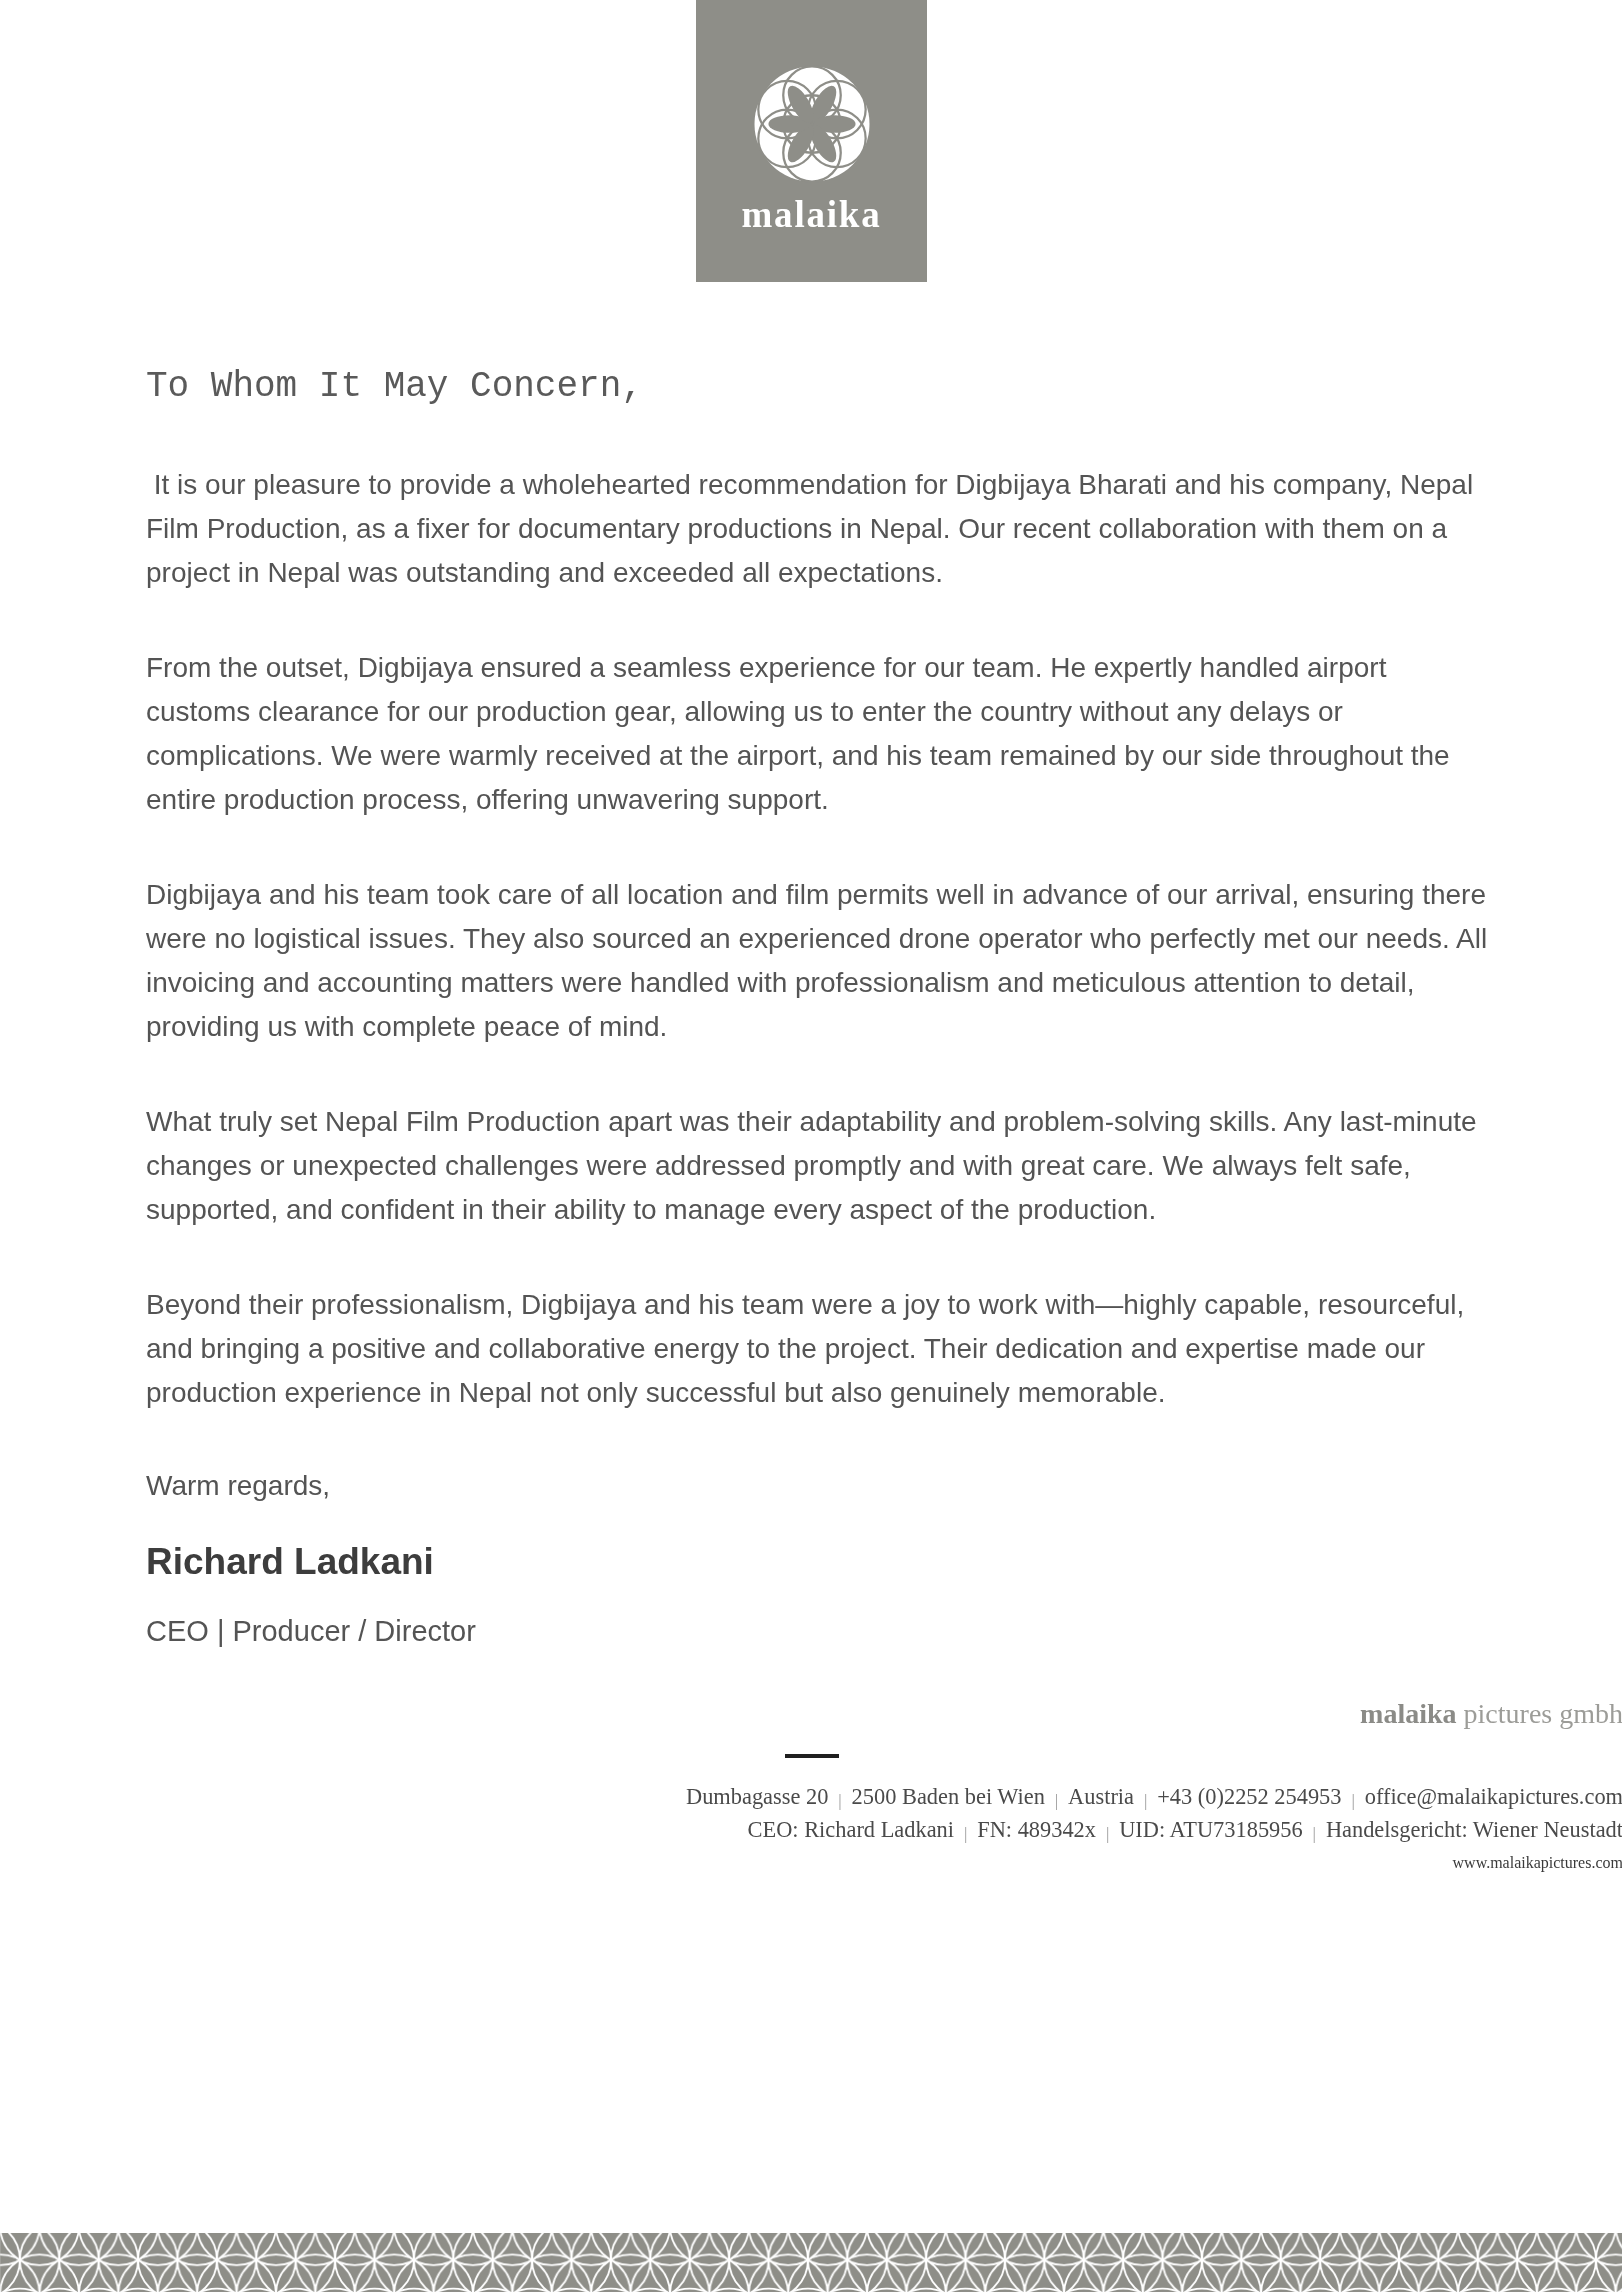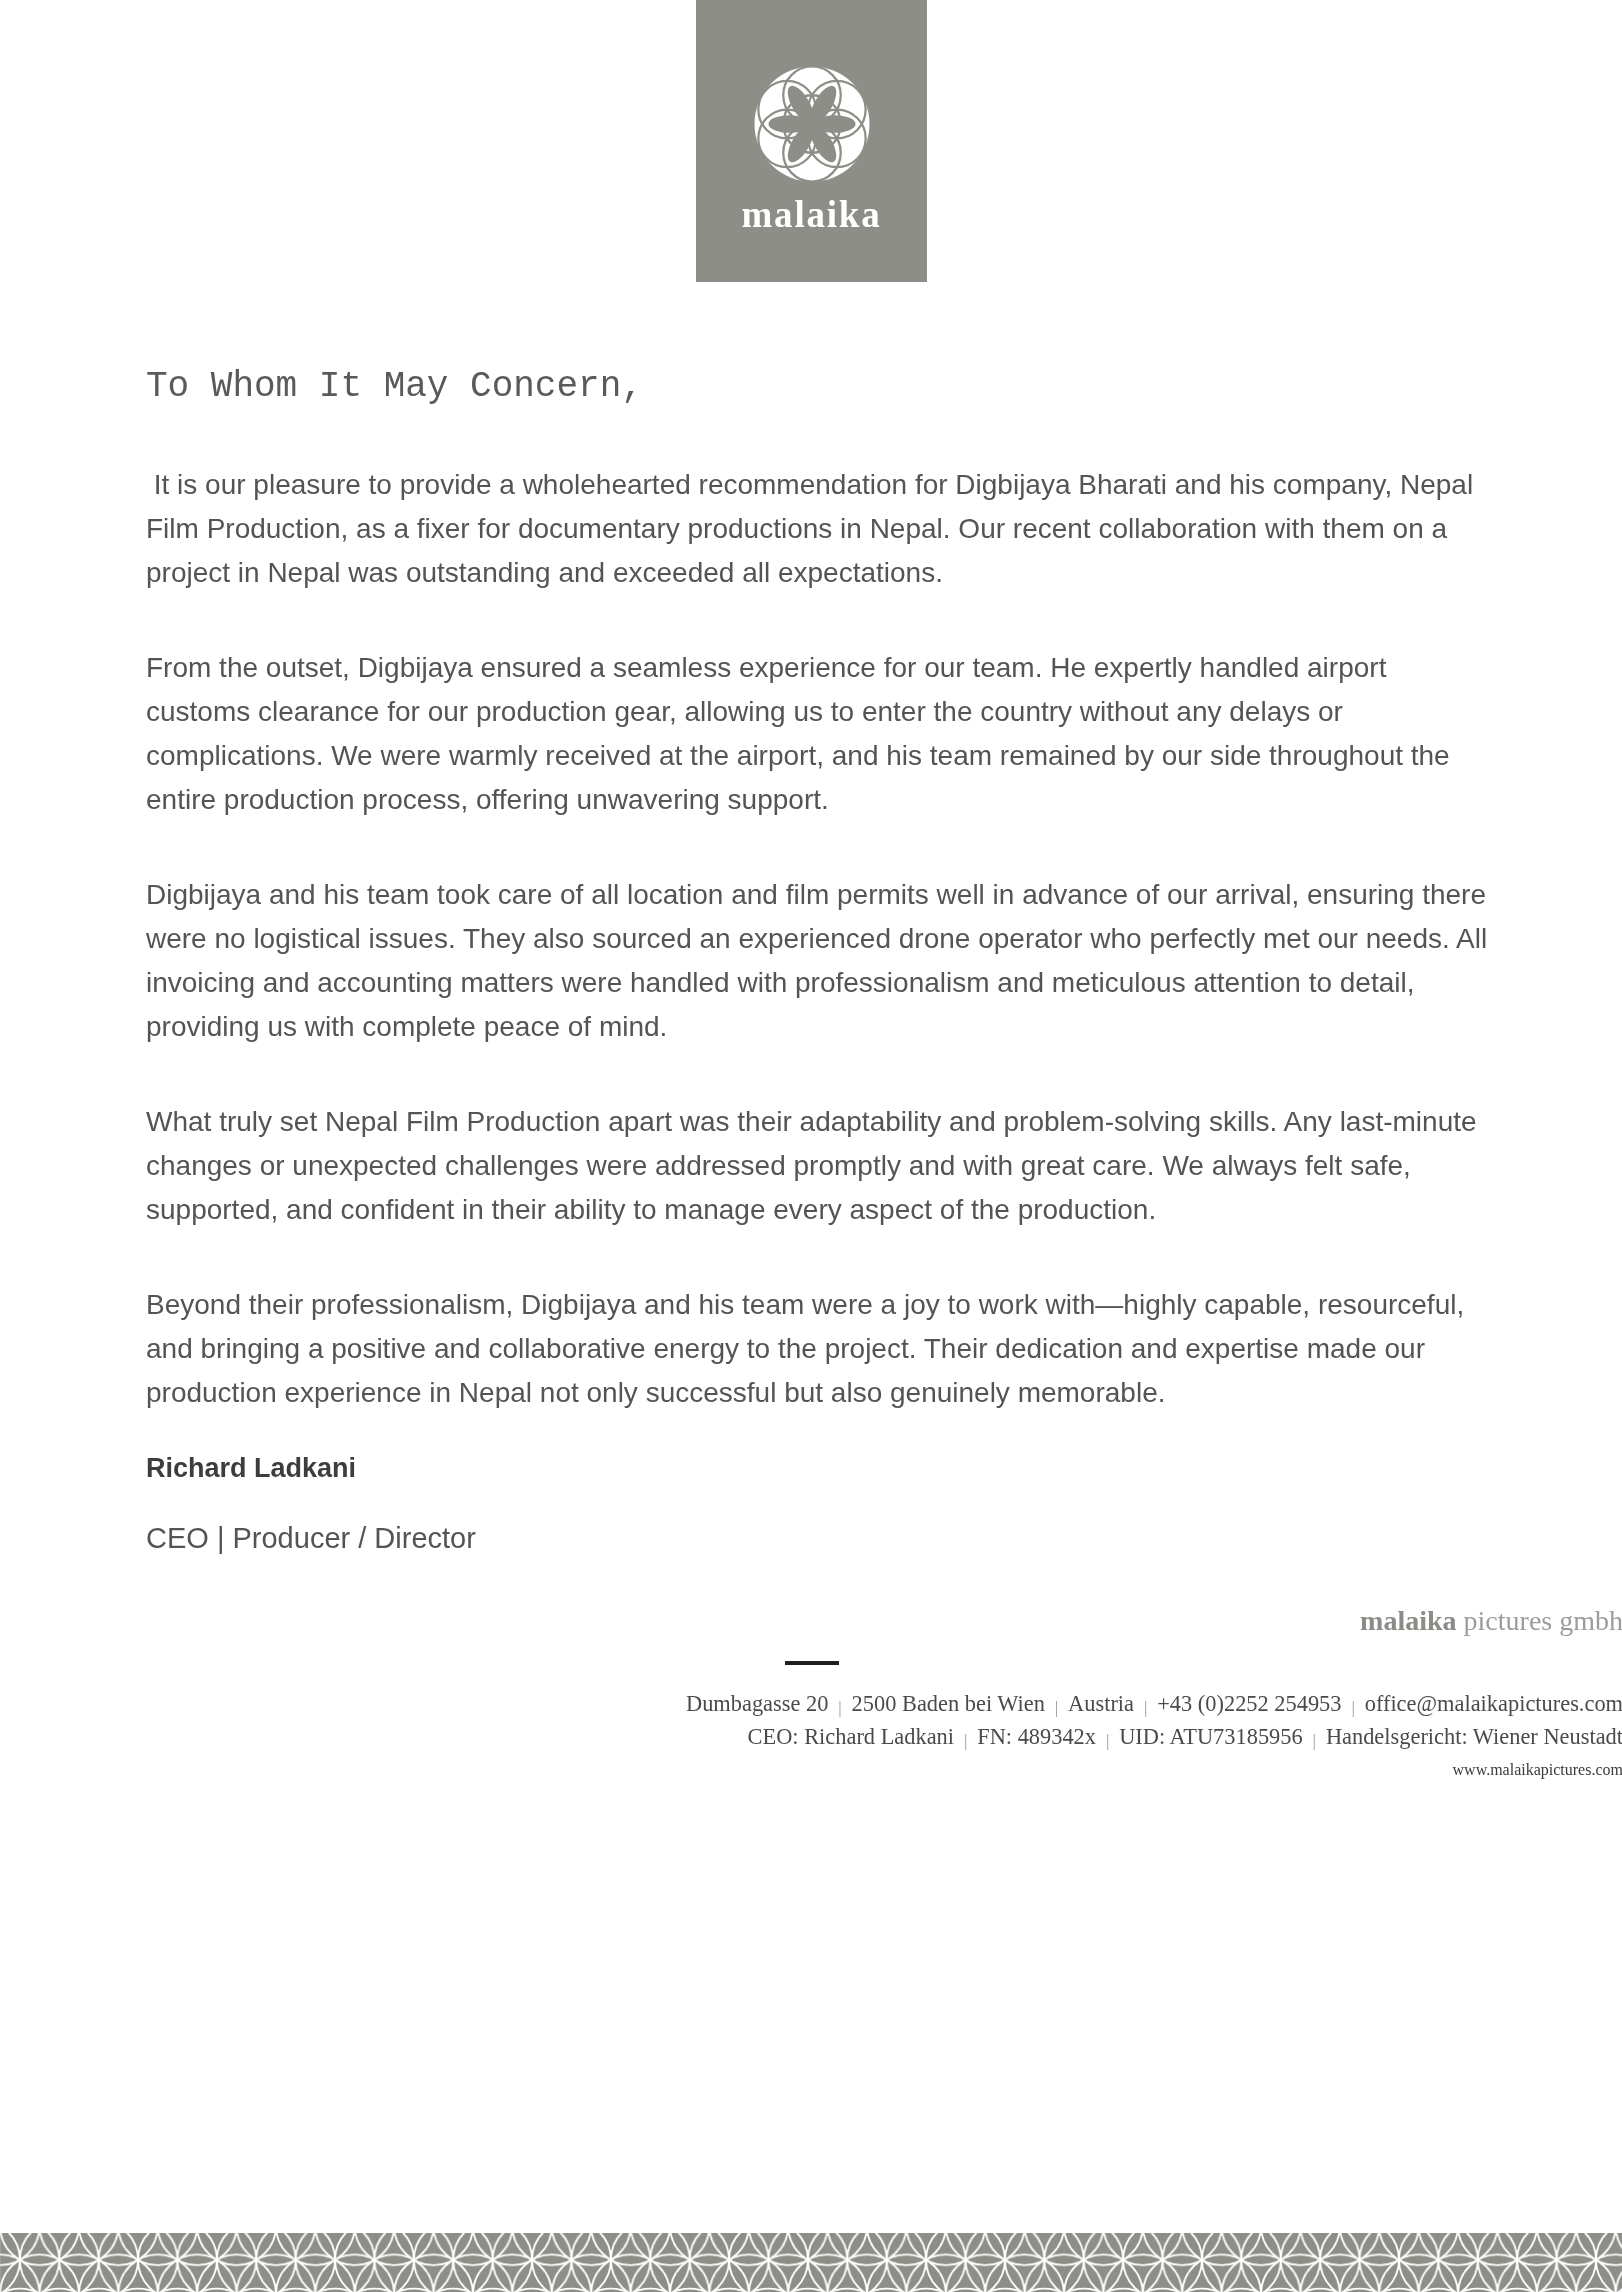--- a/index.html
+++ b/index.html
@@ -54,21 +54,21 @@
     margin:0;
     margin-top:51px;
     font-size:28px;
     line-height:44px;
     white-space:pre-wrap;
   }
   .para:first-of-type{margin-top:54px;}
   .closing{margin-top:49px;font-size:28px;line-height:44px;}
   .sig-name{
     margin-top:34px;
-    font-size:27px;line-height:39px;
+    font-size:37px;line-height:39px;
     font-weight:700;
     color:var(--signature_text,#3d3d3d);
   }
   .sig-title{margin-top:31px;font-size:29px;line-height:39px;}
   
   .footer{
     text-align:right;
     font-family:"Liberation Serif", serif;
     flex:0 0 auto;
   }
@@ -138,20 +138,21 @@
 <main class="letter">
 
   <div class="salutation">To Whom It May Concern,</div>
 
   <p class="para"> It is our pleasure to provide a wholehearted recommendation for Digbijaya Bharati and his company, Nepal Film Production, as a fixer for documentary productions in Nepal. Our recent collaboration with them on a project in Nepal was outstanding and exceeded all expectations.</p>
   <p class="para">From the outset, Digbijaya ensured a seamless experience for our team. He expertly handled airport customs clearance for our production gear, allowing us to enter the country without any delays or complications. We were warmly received at the airport, and his team remained by our side throughout the entire production process, offering unwavering support.</p>
   <p class="para">Digbijaya and his team took care of all location and film permits well in advance of our arrival, ensuring there were no logistical issues. They also sourced an experienced drone operator who perfectly met our needs. All invoicing and accounting matters were handled with professionalism and meticulous attention to detail, providing us with complete peace of mind.</p>
   <p class="para">What truly set Nepal Film Production apart was their adaptability and problem-solving skills. Any last-minute changes or unexpected challenges were addressed promptly and with great care. We always felt safe, supported, and confident in their ability to manage every aspect of the production.</p>
   <p class="para">Beyond their professionalism, Digbijaya and his team were a joy to work with—highly capable, resourceful, and bringing a positive and collaborative energy to the project. Their dedication and expertise made our production experience in Nepal not only successful but also genuinely memorable.</p>
 
+  <div class="closing">Warm regards,</div>
   <div class="sig-name">Richard Ladkani</div>
   <div class="sig-title">CEO | Producer / Director</div>
 </main>
 
 <footer class="footer">
   <div class="footer-company">
     <span class="co-bold">malaika</span><span class="co-rest"> pictures gmbh</span>
   </div>
   <div class="footer-divider"></div>
   <div class="footer-line first"><span>Dumbagasse 20</span><span class="sep">|</span><span>2500 Baden bei Wien</span><span class="sep">|</span><span>Austria</span><span class="sep">|</span><span>+43 (0)2252 254953</span><span class="sep">|</span><span>office@malaikapictures.com</span></div>

